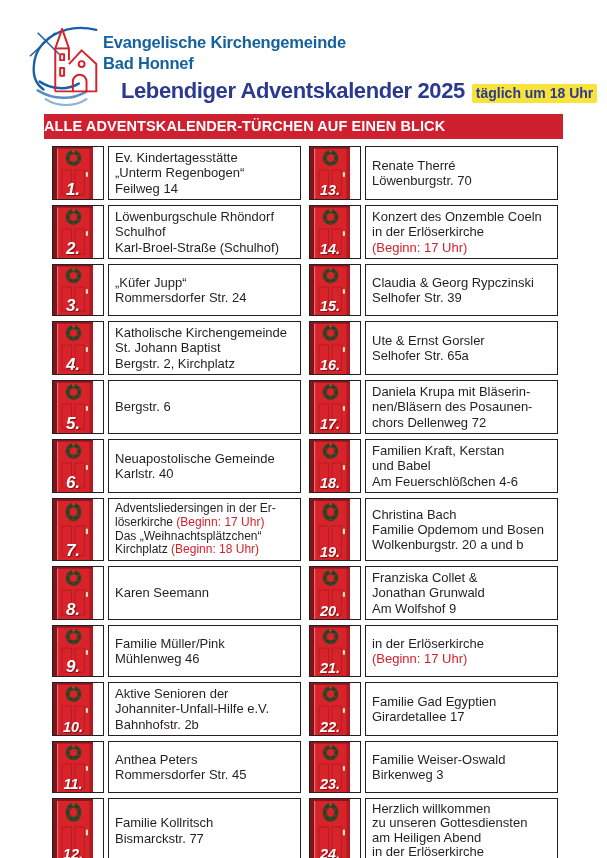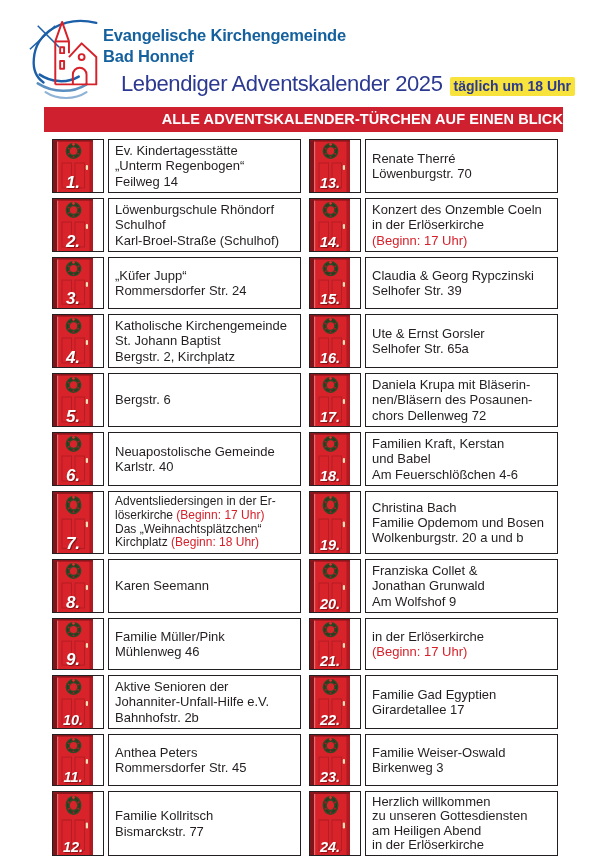--- a/index.html
+++ b/index.html
@@ -14,31 +14,31 @@
     --ink:#231f20;
   }
   html,body{
     margin:0;padding:0;background:#ffffff;
     width:607px;height:858px;overflow:hidden;
     font-family:"Liberation Sans","DejaVu Sans",sans-serif;
     -webkit-font-smoothing:antialiased;
   }
   .page{position:relative;width:607px;height:858px;background:#fff;}
   
-  .header{position:relative;height:104px;}
+  .header{position:relative;height:104px;margin-top:7px;}
   .logo{position:absolute;left:26px;top:14px;width:82px;height:90px;}
   .org{position:absolute;left:103px;top:25px;color:var(--header-blue);
        font-weight:bold;font-size:16.5px;line-height:1.3;letter-spacing:-0.2px;}
   .titleRow{position:absolute;left:121px;top:71px;white-space:nowrap;}
-  .title{color:var(--navy);font-size:22px;letter-spacing:-0.4px;font-weight:400;}
+  .title{color:var(--navy);font-size:22px;letter-spacing:-0.4px;font-weight:700;}
   .hl{background:var(--highlight-yellow);color:var(--navy);font-weight:bold;
       font-size:14px;padding:1px 4px 2px;margin-left:7px;border-radius:2px;text-align:center;}
   
   .banner{margin:3px 44px 0;background:var(--banner-red);color:#fff;
-      font-weight:bold;font-size:14.5px;text-align:right;
+      font-weight:bold;font-size:14.5px;text-align:left;
       padding:4px 0 5px;letter-spacing:0.1px;}
   
   .grid{display:grid;grid-template-columns:1fr 1fr;column-gap:8px;row-gap:5px;
       margin:7px 49px 0 52px;grid-auto-rows:minmax(52px,auto);}
   .entry{display:flex;align-items:stretch;}
   .doorBox{flex:none;width:50px;border:1px solid var(--ink);background:#fff;
       position:relative;overflow:hidden;}
   .doorBox svg{position:absolute;left:0;top:0;height:100%;width:40px;}
   .num{position:absolute;left:1px;bottom:1px;width:38px;text-align:center;
       color:#fff;font-weight:bold;font-style:italic;font-size:17px;

